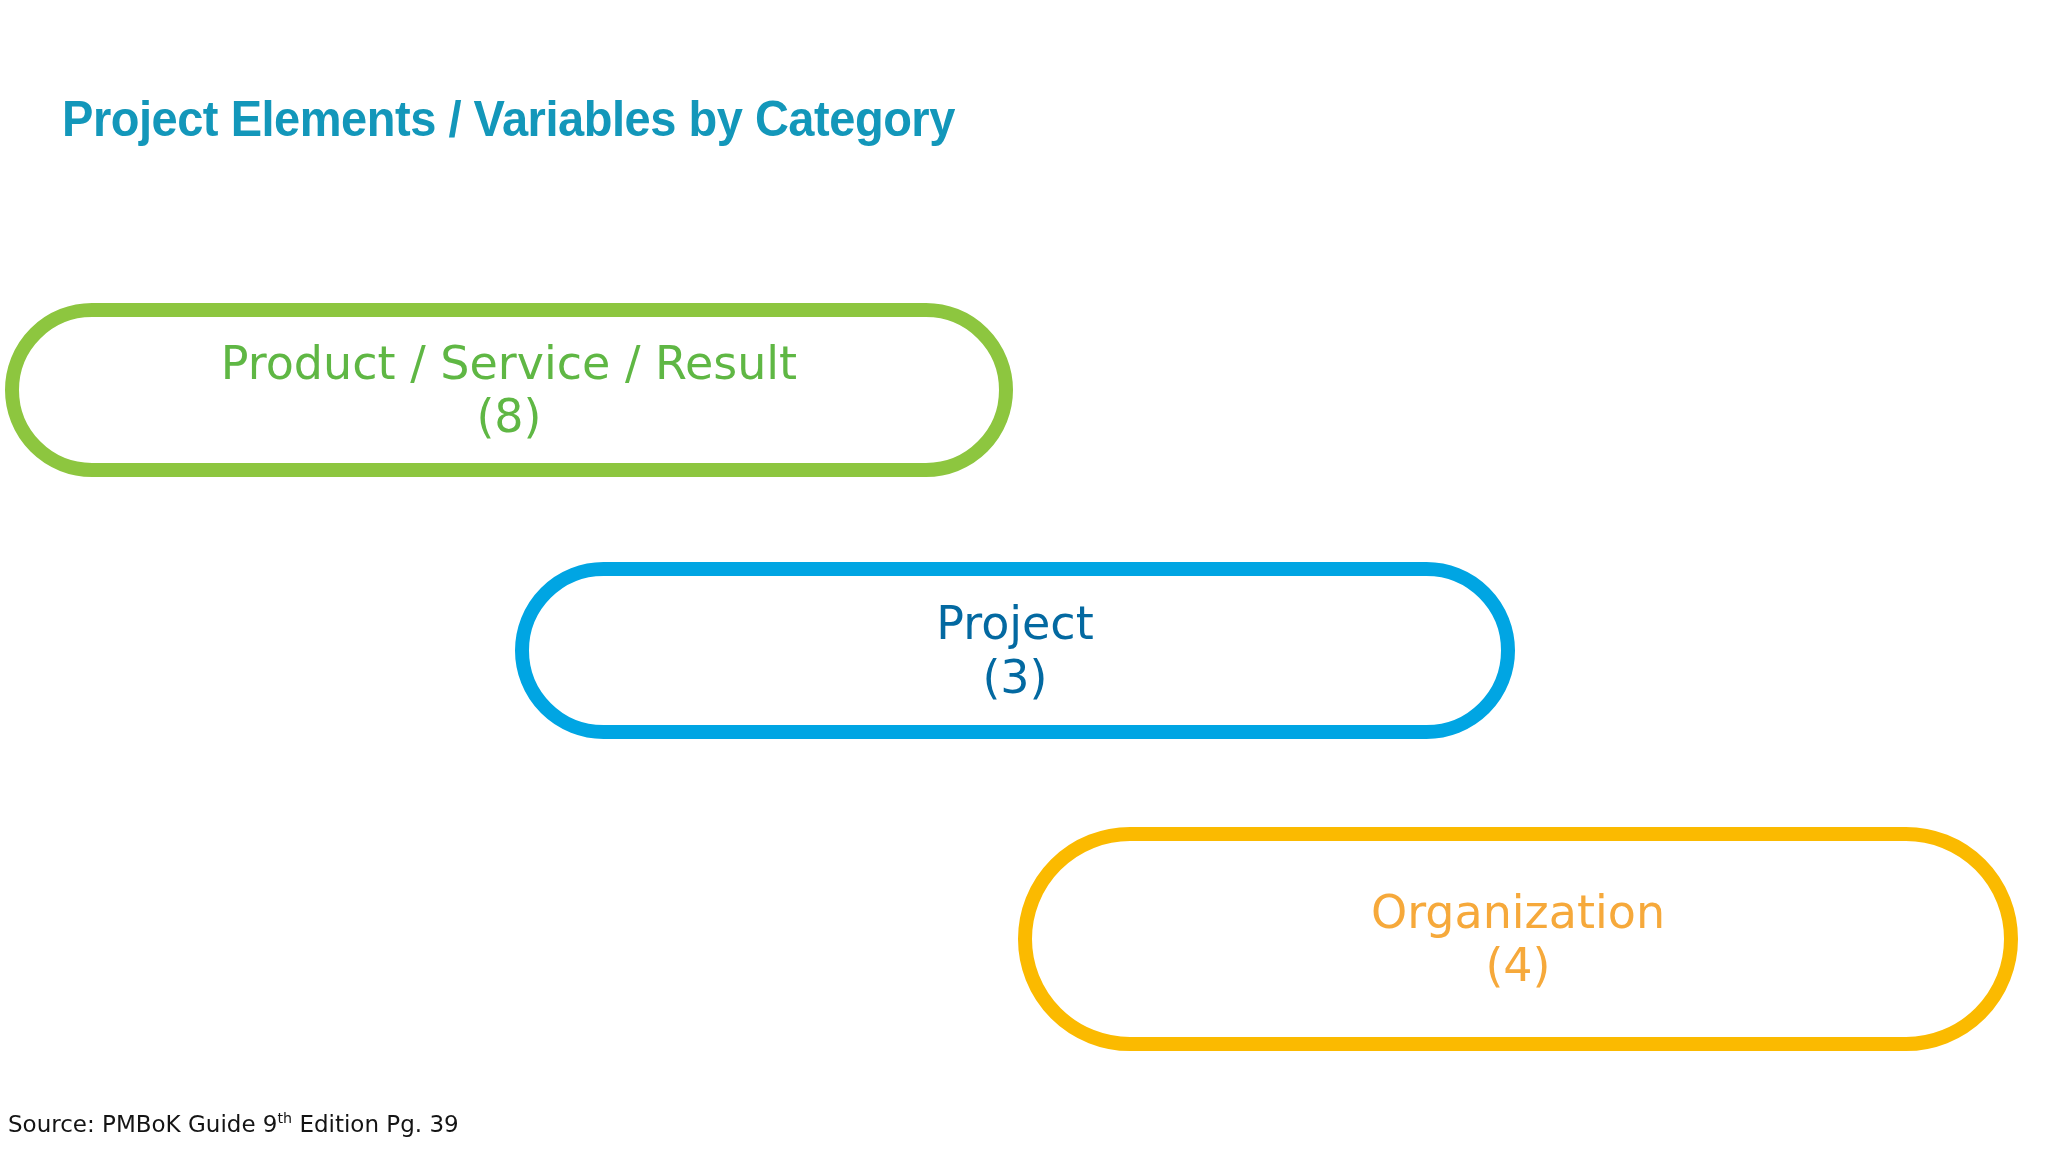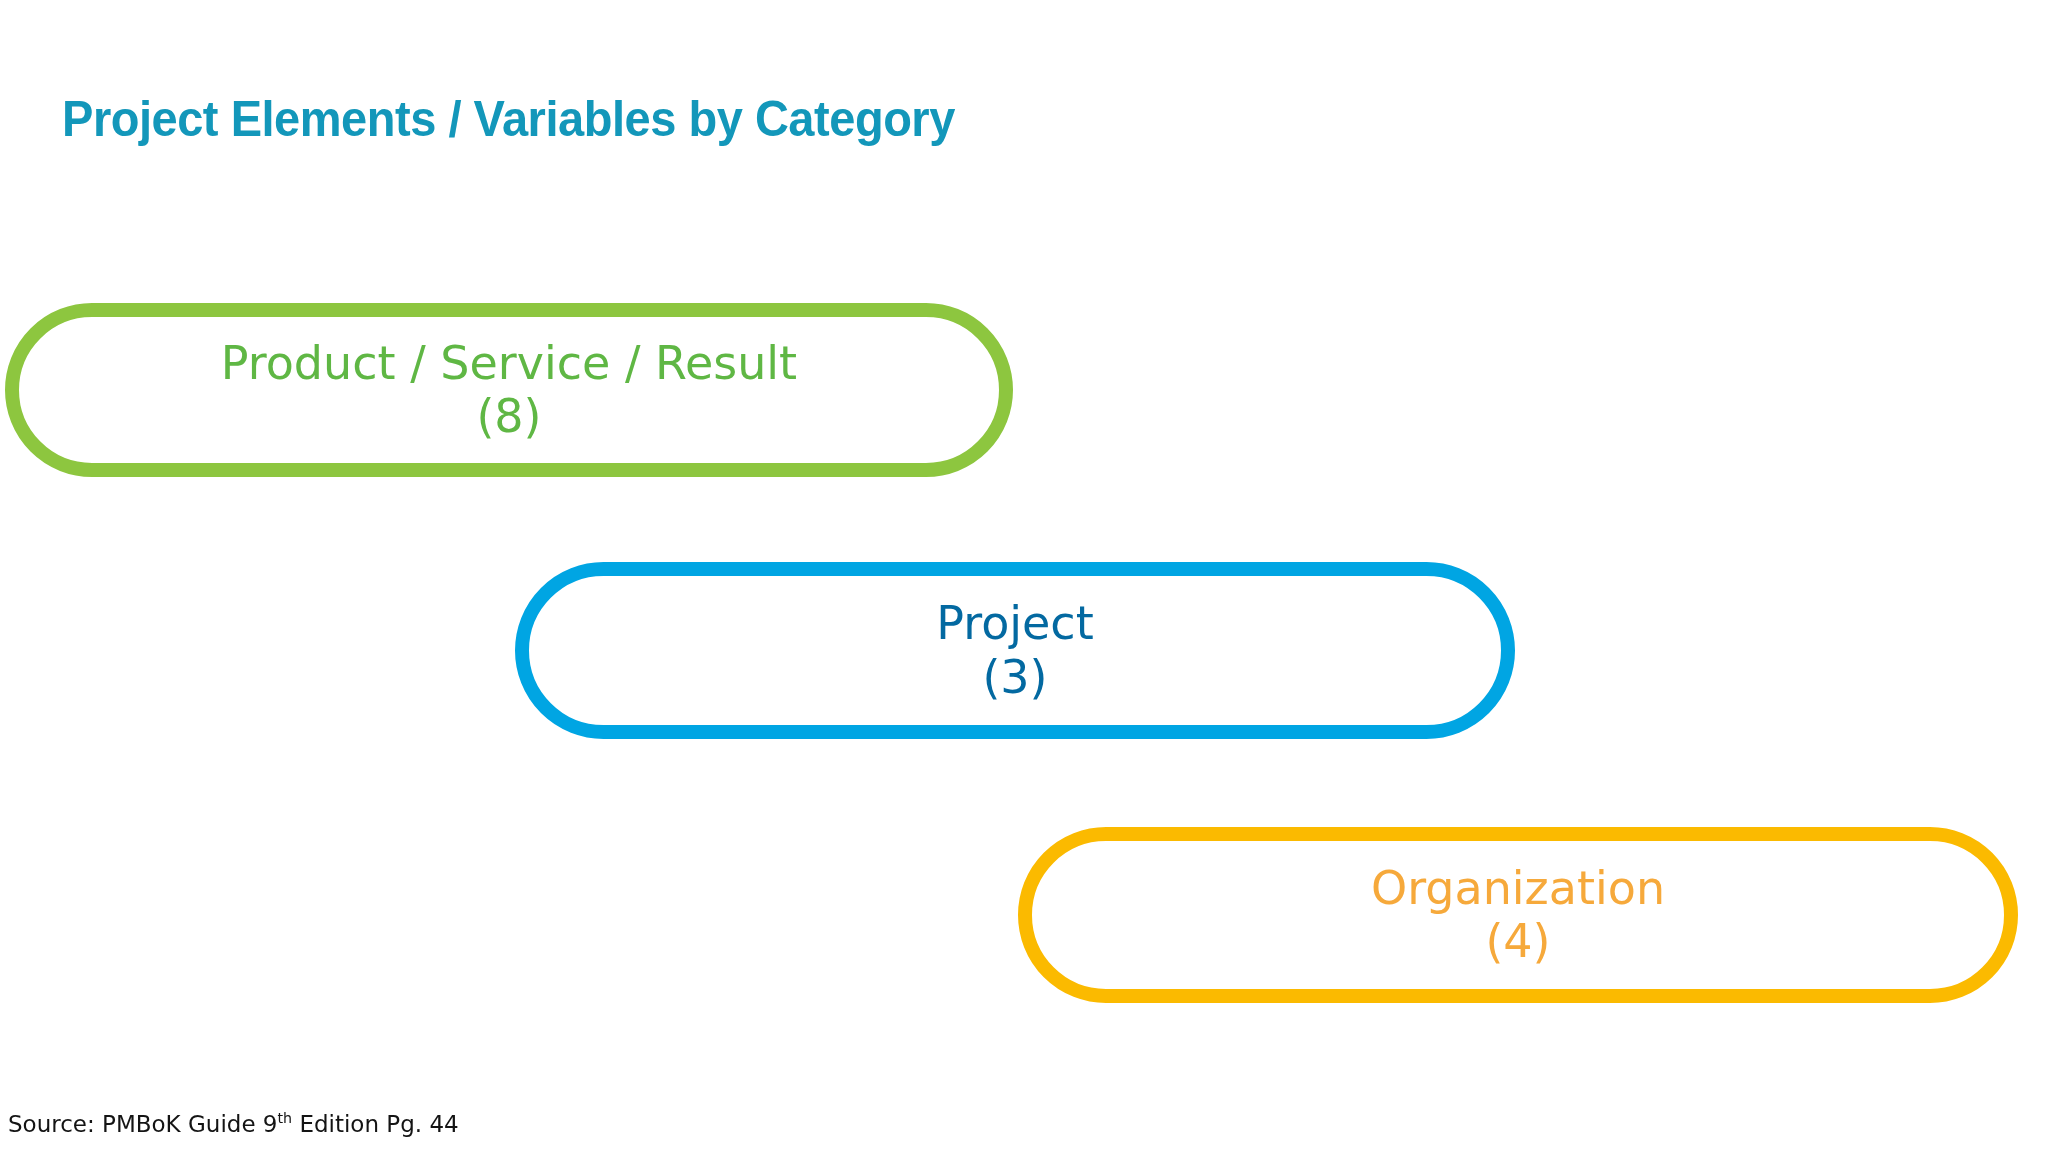--- a/index.html
+++ b/index.html
@@ -94,21 +94,21 @@
   #pill-project .pill-label,
   #pill-project .pill-count {
     color: #0369a1;
   }
 
   
   #pill-organization {
     left: 1018px;
     top: 827px;
     width: 1000px;
-    height: 176px;
+    height: 224px;
     border-color: #FBBA00;
   }
   #pill-organization .pill-label,
   #pill-organization .pill-count {
     color: #F6A93B;
   }
 
   
   .source-note {
     position: absolute;
@@ -142,16 +142,16 @@
     <div class="pill-label">Project</div>
     <div class="pill-count">(3)</div>
   </div>
 
   <div class="pill" id="pill-organization">
     <div class="pill-label">Organization</div>
     <div class="pill-count">(4)</div>
   </div>
 
   <div class="source-note">
-    <span>Source: PMBoK Guide 9</span><sup>th</sup><span> Edition Pg. 44</span>
+    <span>Source: PMBoK Guide 9</span><sup>th</sup><span> Edition Pg. 39</span>
   </div>
 
 </div>
 
 </body></html>

